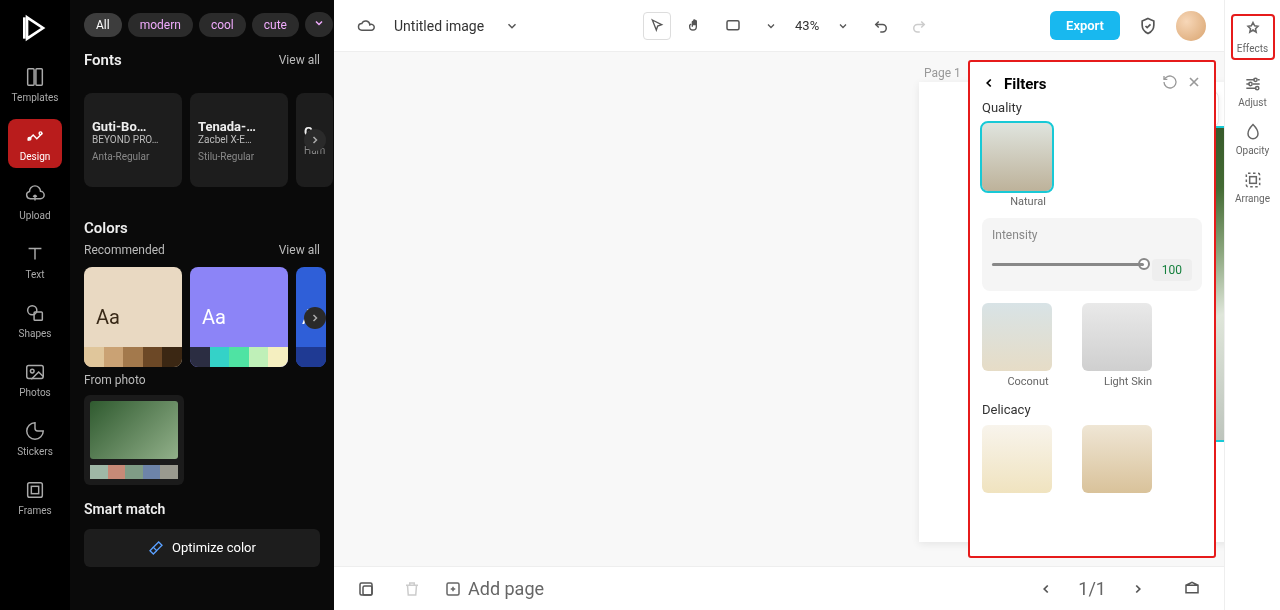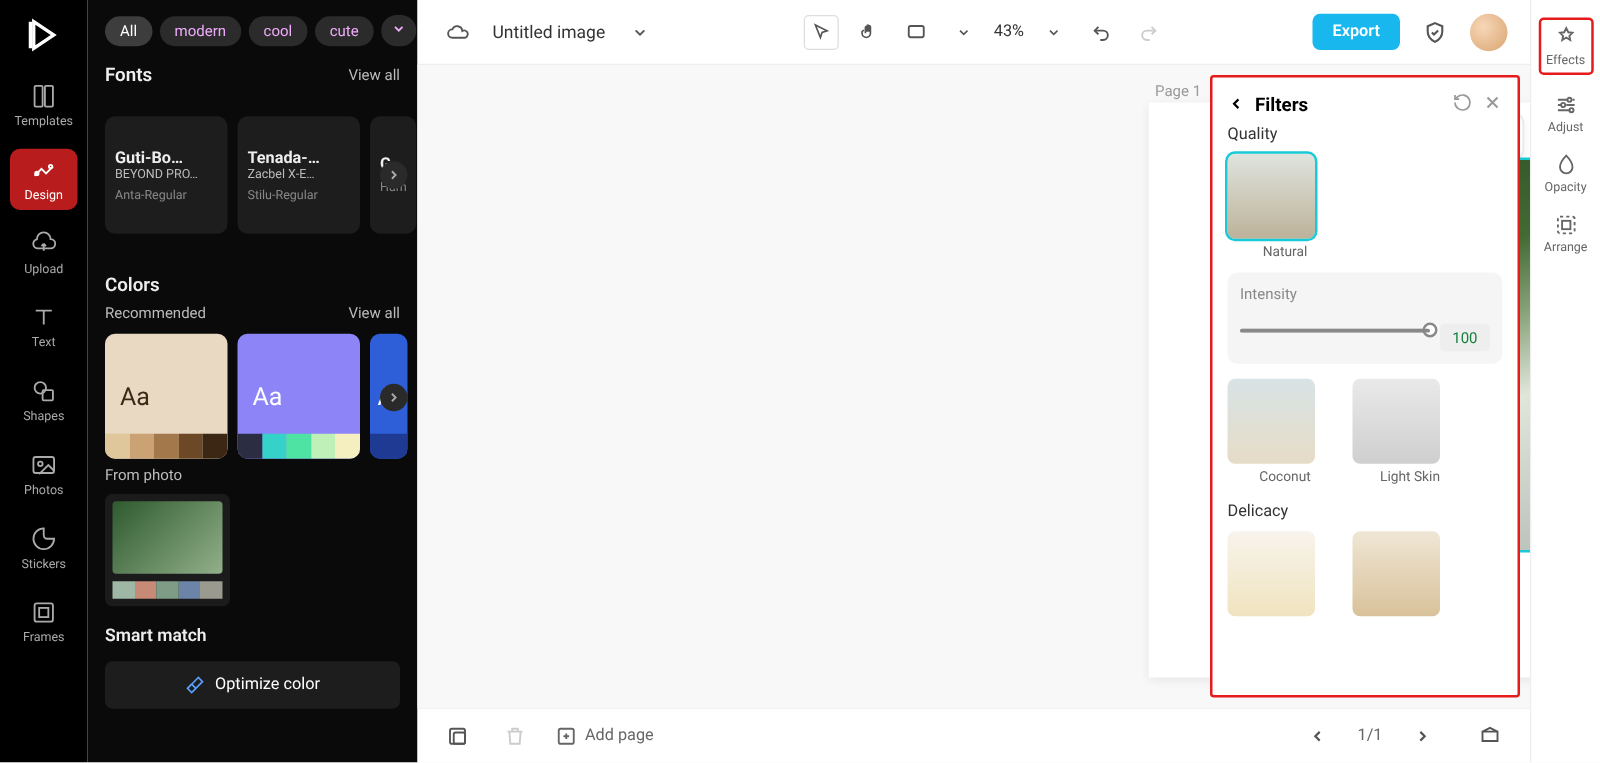--- a/index.html
+++ b/index.html
@@ -60,21 +60,21 @@
 .handle{position:absolute;width:12px;height:12px;border:2px solid #aaa;background:#fff;border-radius:50%;}
 .h-tl{left:-7px;top:-7px}.h-bl{left:-7px;bottom:-7px}
 .h-tm{left:50%;top:-5px;transform:translateX(-50%);width:22px;height:8px;border-radius:4px;}
 .h-bm{left:50%;bottom:-5px;transform:translateX(-50%);width:22px;height:8px;border-radius:4px;}
 .h-ml{left:-5px;top:50%;transform:translateY(-50%);width:8px;height:22px;border-radius:4px;}
 .rot{position:absolute;left:50%;bottom:-40px;transform:translateX(-50%);width:30px;height:30px;border:1px solid #ddd;background:#fff;border-radius:50%;display:flex;align-items:center;justify-content:center;color:#555;}
 .float-tb{position:absolute; left:152px; top:8px; background:#fff; border:1px solid #e4e4e4; border-radius:8px; display:flex; gap:14px; padding:8px 12px; box-shadow:0 2px 6px rgba(0,0,0,0.08);}
 .float-tb span{width:20px;height:20px;display:flex;align-items:center;justify-content:center;color:#444;}
 
 
-.bottom{height:44px;border-top:1px solid #eee;display:flex;align-items:center;padding:0 18px;gap:18px;color:#666;font-size:13px;}
+.bottom{height:44px;border-top:1px solid #eee;display:flex;align-items:center;padding:0 18px;gap:18px;color:#666;font-size:18px;}
 .bottom .addp{display:flex;align-items:center;gap:6px;}
 .bottom .sp{flex:1}
 
 
 .filters{position:absolute; right:8px; top:8px; width:248px; bottom:8px; background:#fff; border:2px solid #e61b1b; border-radius:3px; padding:12px 12px 4px; overflow:hidden;}
 .filters .fh{display:flex;align-items:center;gap:8px;}
 .filters .fh h4{font-size:15px;font-weight:700;flex:1;}
 .filters .grp-t{font-size:13px;color:#333;margin:6px 0 8px;}
 .thumbs{display:flex;gap:8px;flex-wrap:wrap;}
 .th{width:92px;}

